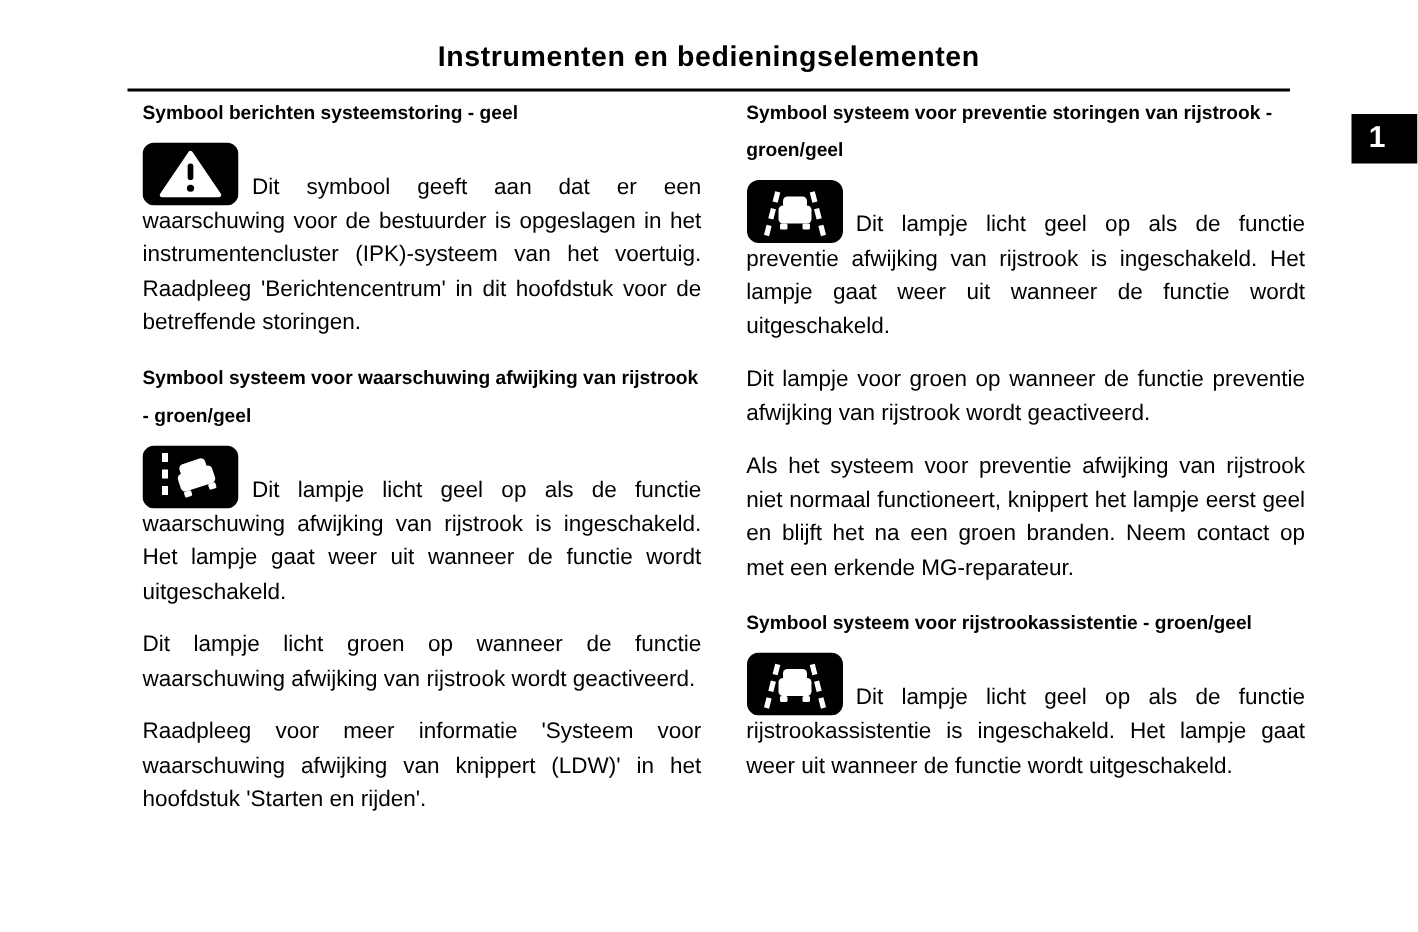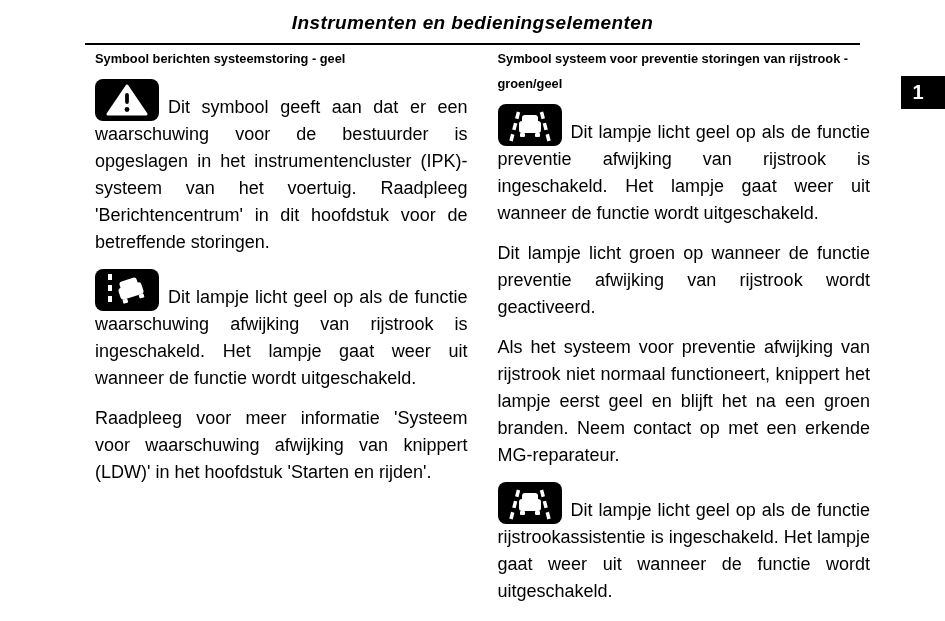--- a/index.html
+++ b/index.html
@@ -5,21 +5,21 @@
   * { box-sizing: border-box; }
   html,body { margin:0; padding:0; }
   body {
     width:945px; height:621px;
     background:#ffffff;
     color:#000000;
     font-family:"Liberation Sans", sans-serif;
     position:relative;
     overflow:hidden;
   }
-  .page-header { padding-top:12px;font-style:italic; }
+  .page-header { padding-top:28px; }
   h1.page-title {
     margin:0 0 9px 0;
     text-align:center;
     font-size:19px;
     font-weight:bold;
     letter-spacing:0.4px;
   }
   .title-rule {
     height:2px;
     background:#000;
@@ -45,21 +45,21 @@
   }
   .col { width:373px; }
   h2.sec-heading {
     font-size:12.8px;
     font-weight:bold;
     line-height:1.95;
     margin:12px 0 3px 0;
   }
   h2.sec-heading:first-child { margin-top:0; }
   p.para {
-    font-size:18px;
+    font-size:15px;
     line-height:1.5;
     text-align:justify;
     margin:7px 0 13px 0;
   }
   .sym {
     display:inline-block;
     width:64px; height:42px;
     margin-right:9px;
     vertical-align:-8px;
   }
@@ -84,34 +84,36 @@
       <span class="sym">
         <svg viewBox="0 0 64 42" xmlns="http://www.w3.org/2000/svg">
           <rect width="64" height="42" rx="8" fill="#000"></rect>
           <path d="M32 7 L51 35 L13 35 Z" fill="#fff" stroke="#fff" stroke-width="3" stroke-linejoin="round"></path>
           <rect x="30.1" y="14" width="3.8" height="11" rx="1.9" fill="#000"></rect>
           <circle cx="32" cy="30.5" r="2.4" fill="#000"></circle>
         </svg>
       </span><span>Dit symbool geeft aan dat er een waarschuwing voor de bestuurder is opgeslagen in het instrumentencluster (IPK)-systeem van het voertuig. Raadpleeg 'Berichtencentrum' in dit hoofdstuk voor de betreffende storingen.</span>
     </p>
 
+    <h2 class="sec-heading">Symbool systeem voor waarschuwing afwijking van rijstrook - groen/geel</h2>
     <p class="para">
       <span class="sym">
         <svg viewBox="0 0 64 42" xmlns="http://www.w3.org/2000/svg">
           <rect width="64" height="42" rx="8" fill="#000"></rect>
           <line x1="15" y1="5" x2="15" y2="37" stroke="#fff" stroke-width="4" stroke-dasharray="6 5"></line>
           <g transform="rotate(-18 36 22)" fill="#fff">
             <rect x="27" y="10" width="18" height="9" rx="3"></rect>
             <rect x="24" y="16" width="24" height="12" rx="3"></rect>
             <rect x="25" y="28" width="5" height="4" rx="1"></rect>
             <rect x="42" y="28" width="5" height="4" rx="1"></rect>
           </g>
         </svg>
       </span><span>Dit lampje licht geel op als de functie waarschuwing afwijking van rijstrook is ingeschakeld. Het lampje gaat weer uit wanneer de functie wordt uitgeschakeld.</span>
     </p>
+    <p class="para">Dit lampje licht groen op wanneer de functie waarschuwing afwijking van rijstrook wordt geactiveerd.</p>
     <p class="para">Raadpleeg voor meer informatie 'Systeem voor waarschuwing afwijking van knippert (LDW)' in het hoofdstuk 'Starten en rijden'.</p>
 
   </section>
 
   <section class="col">
 
     <h2 class="sec-heading">Symbool systeem voor preventie storingen van rijstrook - groen/geel</h2>
     <p class="para">
       <span class="sym">
         <svg viewBox="0 0 64 42" xmlns="http://www.w3.org/2000/svg">
@@ -120,23 +122,24 @@
           <line x1="51" y1="37" x2="43" y2="6" stroke="#fff" stroke-width="3.5" stroke-dasharray="7 4.5"></line>
           <g fill="#fff">
             <rect x="24" y="11" width="16" height="8" rx="3"></rect>
             <rect x="21" y="17" width="22" height="12" rx="3"></rect>
             <rect x="22" y="29" width="5" height="4" rx="1"></rect>
             <rect x="37" y="29" width="5" height="4" rx="1"></rect>
           </g>
         </svg>
       </span><span>Dit lampje licht geel op als de functie preventie afwijking van rijstrook is ingeschakeld. Het lampje gaat weer uit wanneer de functie wordt uitgeschakeld.</span>
     </p>
-    <p class="para">Dit lampje licht groen op wanneer de functie preventie afwijking van rijstrook wordt geactiveerd.</p>
+    <p class="para">Dit lampje voor groen op wanneer de functie preventie afwijking van rijstrook wordt geactiveerd.</p>
     <p class="para">Als het systeem voor preventie afwijking van rijstrook niet normaal functioneert, knippert het lampje eerst geel en blijft het na een groen branden. Neem contact op met een erkende MG-reparateur.</p>
 
+    <h2 class="sec-heading">Symbool systeem voor rijstrookassistentie - groen/geel</h2>
     <p class="para">
       <span class="sym">
         <svg viewBox="0 0 64 42" xmlns="http://www.w3.org/2000/svg">
           <rect width="64" height="42" rx="8" fill="#000"></rect>
           <line x1="13" y1="37" x2="21" y2="6" stroke="#fff" stroke-width="3.5" stroke-dasharray="7 4.5"></line>
           <line x1="51" y1="37" x2="43" y2="6" stroke="#fff" stroke-width="3.5" stroke-dasharray="7 4.5"></line>
           <g fill="#fff">
             <rect x="24" y="11" width="16" height="8" rx="3"></rect>
             <rect x="21" y="17" width="22" height="12" rx="3"></rect>
             <rect x="22" y="29" width="5" height="4" rx="1"></rect>

